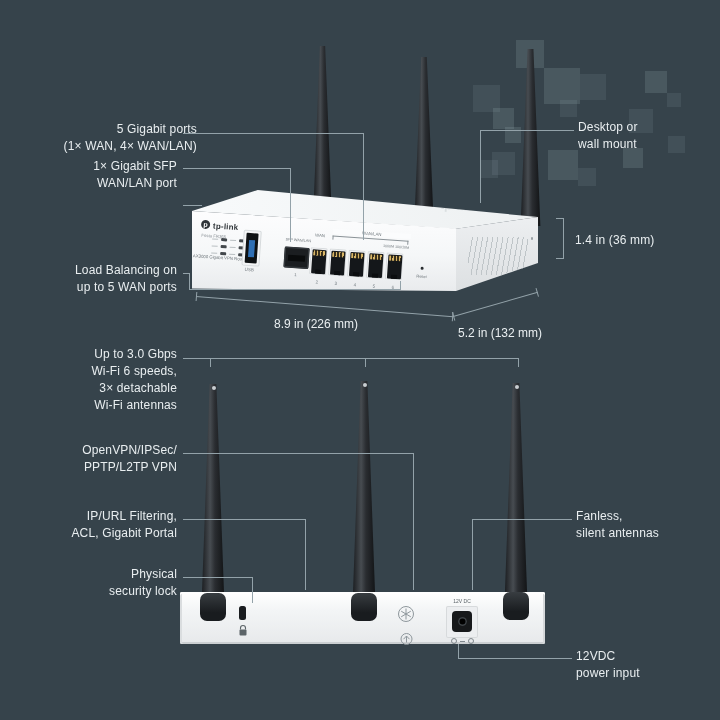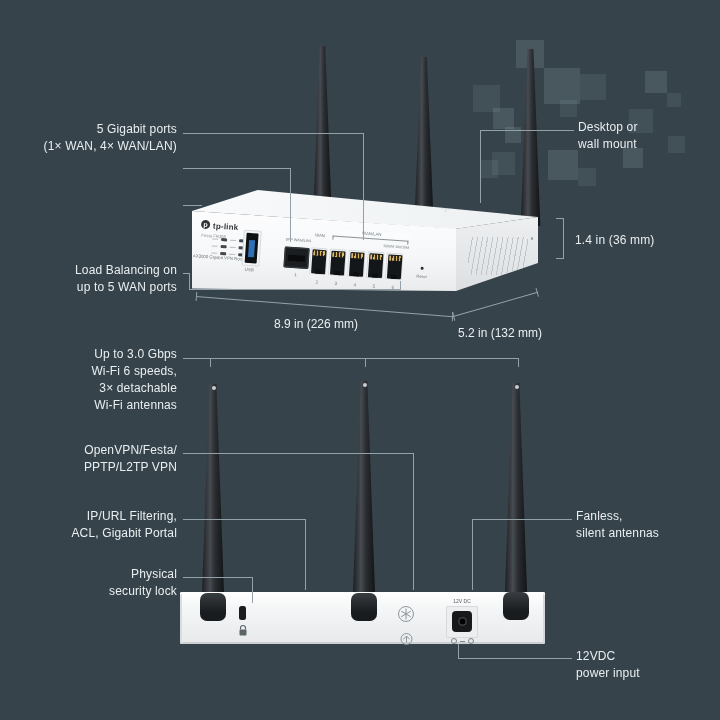--- a/index.html
+++ b/index.html
@@ -168,23 +168,27 @@
   <div class="ln" style="left:480px;top:130px;width:94px;height:1px"></div>
   <div class="ln" style="left:480px;top:130px;width:1px;height:73px"></div>
 
   <div class="ln" style="left:563px;top:218px;width:1px;height:41px"></div>
   <div class="ln" style="left:556px;top:218px;width:8px;height:1px"></div>
   <div class="ln" style="left:556px;top:258px;width:8px;height:1px"></div>
 
   <div class="dline" style="left:196px;top:296px;width:258px;transform:rotate(4.5deg)"></div>
   <div class="dline" style="left:453px;top:316px;width:88px;transform:rotate(-16deg)"></div>
 
-  <div class="co r" style="right:543px;top:121px">
+  <div class="co r" style="right:523px;top:121px">
     <div>5 Gigabit ports</div>
     <div>(1× WAN, 4× WAN/LAN)</div>
+  </div>
+  <div class="co r" style="right:543px;top:158px">
+    <div>1× Gigabit SFP</div>
+    <div>WAN/LAN port</div>
   </div>
   <div class="co r" style="right:543px;top:262px">
     <div>Load Balancing on</div>
     <div>up to 5 WAN ports</div>
   </div>
   <div class="co" style="left:578px;top:119px">
     <div>Desktop or</div>
     <div>wall mount</div>
   </div>
   <div class="co" style="left:575px;top:232px">1.4 in (36 mm)</div>
@@ -239,21 +243,21 @@
   <div class="ln" style="left:458px;top:644px;width:1px;height:14px"></div>
   <div class="ln" style="left:458px;top:658px;width:114px;height:1px"></div>
 
   <div class="co r" style="right:543px;top:346px">
     <div>Up to 3.0 Gbps</div>
     <div>Wi-Fi 6 speeds,</div>
     <div>3× detachable</div>
     <div>Wi-Fi antennas</div>
   </div>
   <div class="co r" style="right:543px;top:442px">
-    <div>OpenVPN/Festa/</div>
+    <div>OpenVPN/IPSec/</div>
     <div>PPTP/L2TP VPN</div>
   </div>
   <div class="co r" style="right:543px;top:508px">
     <div>IP/URL Filtering,</div>
     <div>ACL, Gigabit Portal</div>
   </div>
   <div class="co r" style="right:543px;top:566px">
     <div>Physical</div>
     <div>security lock</div>
   </div>

